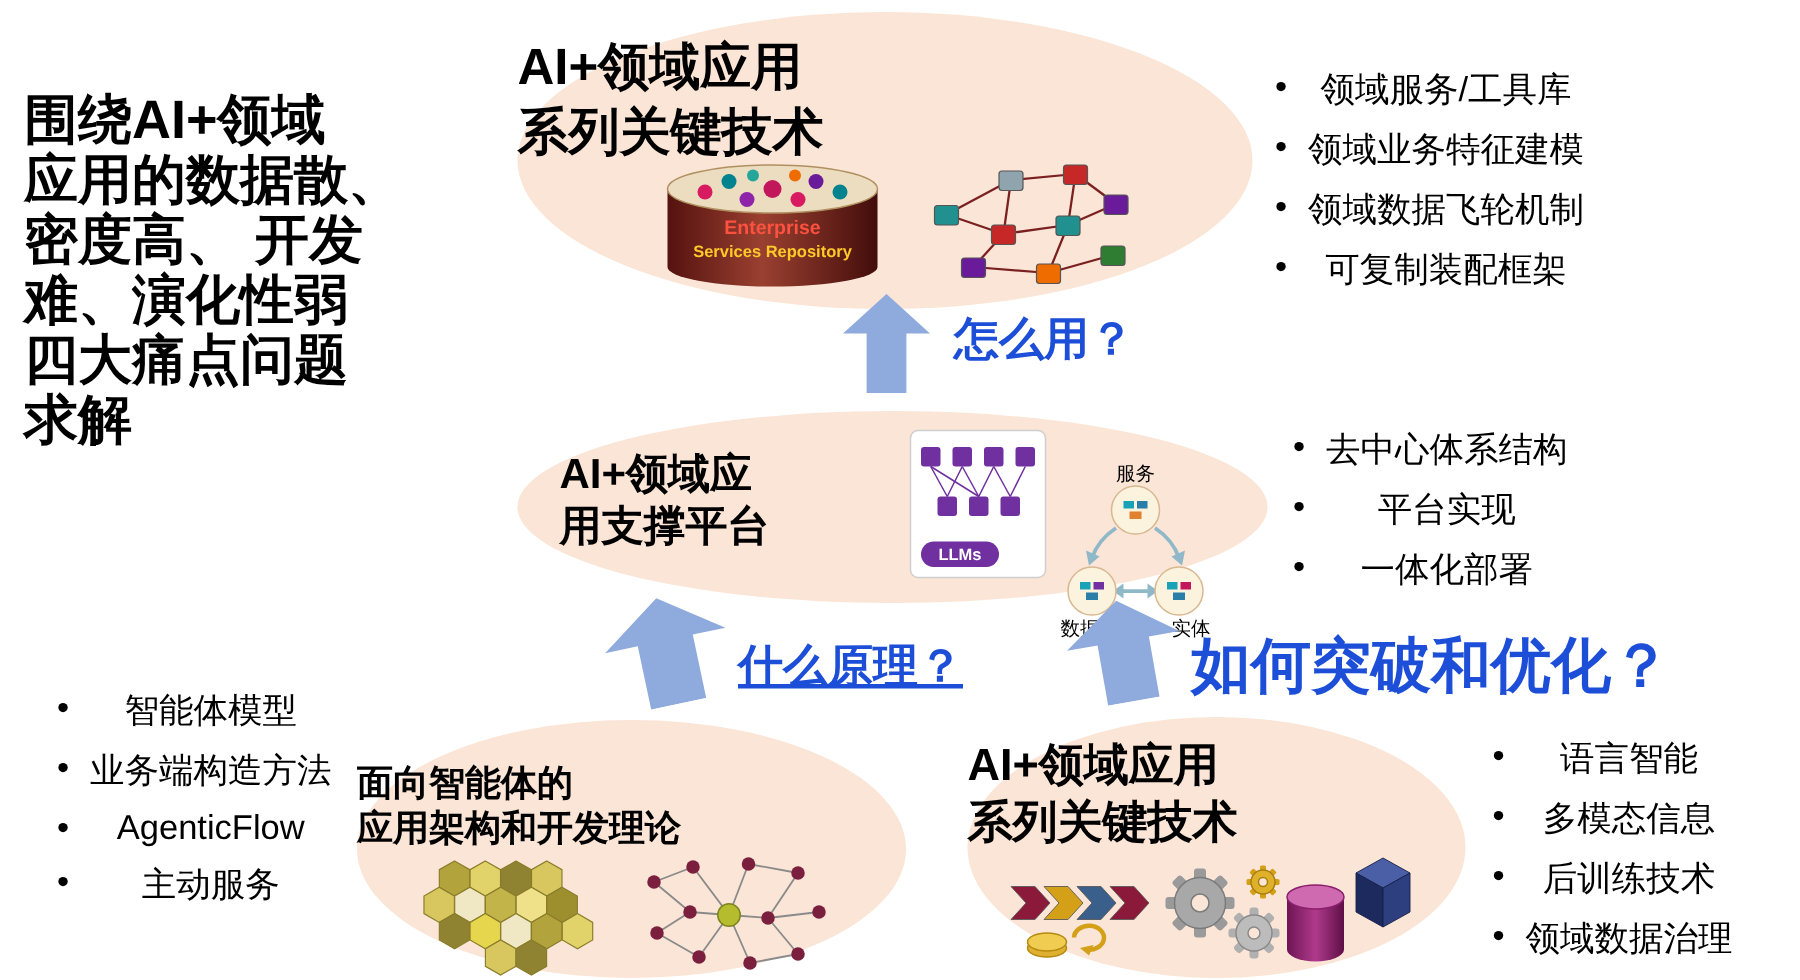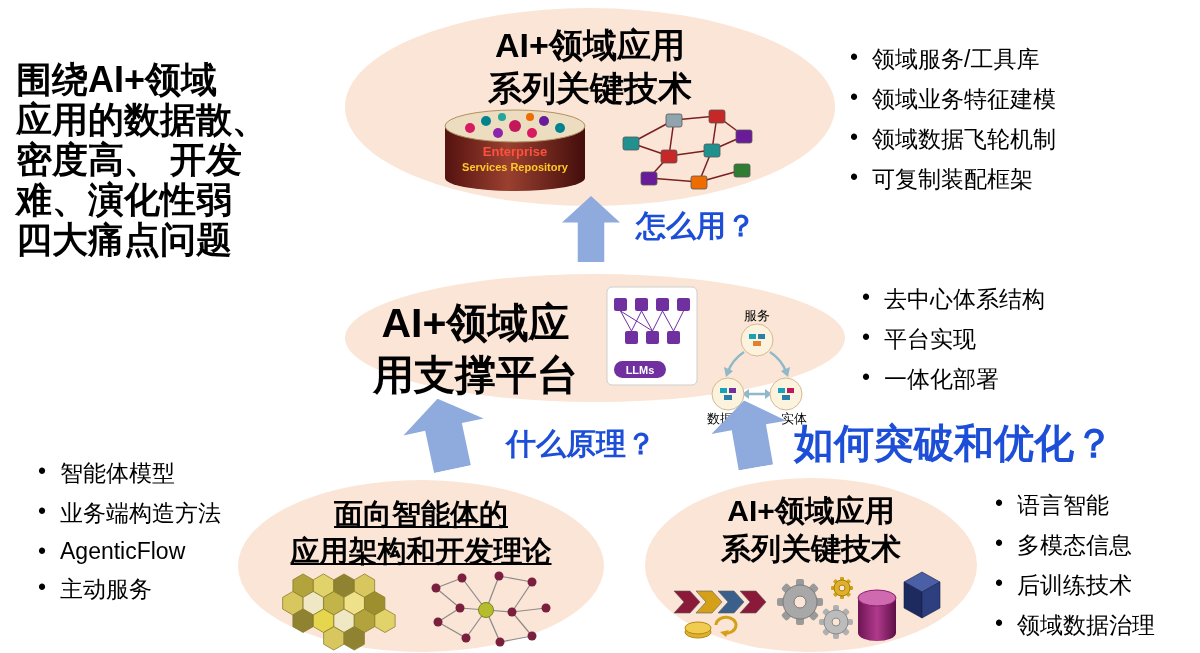--- a/index.html
+++ b/index.html
@@ -2,41 +2,42 @@
 <html><head>
 <meta charset="utf-8">
 <style>
   html,body { margin:0; padding:0; background:#fff; }
   .canvas {
     position:relative; width:1200px; height:653px; background:#ffffff;
     font-family:"Liberation Sans","DejaVu Sans",sans-serif; color:#000; overflow:hidden;
   }
   .abs { position:absolute; }
   .ellipse { position:absolute; background:#fbe5d6; border-radius:50%; }
-  .etitle { position:absolute; left:0; right:0; font-weight:bold; text-align:center; line-height:1.26; color:#000; }
+  .etitle { position:absolute; left:0; right:0; font-weight:bold; line-height:1.26; color:#000; }
   .blist { position:absolute; margin:0; padding:0; list-style:none; font-size:23px; color:#000; }
-  .blist li { position:relative; padding-left:24px; margin-bottom:9px; white-space:nowrap; }
+  .blist li { position:relative; padding-left:24px; margin-bottom:9px; white-space:nowrap;text-align:center; }
   .blist li::before { content:"•"; position:absolute; left:2px; }
   .qlabel { position:absolute; color:#1d4ed8; font-weight:bold; font-size:30px; white-space:nowrap; }
   .note { position:absolute; left:16px; top:60px; font-size:36px; font-weight:bold; line-height:40px; }
   .up-arrow { position:absolute; }
   .up-arrow svg { display:block; }
   svg text { font-family:"Liberation Sans","DejaVu Sans",sans-serif; }
 </style>
 </head>
 <body>
 
 <div class="canvas">
 
   <div class="note">
     <div>围绕AI+领域</div>
     <div>应用的数据散、</div>
     <div>密度高、 开发</div>
     <div>难、演化性弱</div>
     <div>四大痛点问题</div>
+    <div>求解</div>
   </div>
 
   <div class="ellipse" style="left:345px; top:8px; width:490px; height:198px;">
     <div class="etitle" style="top:16px; font-size:34px;">
       <div>AI+领域应用</div>
       <div>系列关键技术</div>
     </div>
   </div>
 
   <div class="abs" style="left:440px; top:106px; width:150px; height:92px;">
@@ -102,21 +103,21 @@
   </ul>
 
   <div class="up-arrow" style="left:562px; top:196px; width:58px; height:66px;">
     <svg viewBox="0 0 70 70" width="58" height="66" preserveAspectRatio="none">
       <polygon points="35,0 70,28 51,28 51,70 19,70 19,28 0,28" fill="#8faadc"></polygon>
     </svg>
   </div>
   <div class="qlabel" style="left:636px; top:206px;">怎么用？</div>
 
   <div class="ellipse" style="left:345px; top:274px; width:500px; height:128px;">
-    <div class="etitle" style="left:28px; right:auto; width:205px; top:24px; font-size:41px;">
+    <div class="etitle" style="left:28px; right:auto; width:205px; top:24px; font-size:28px;">
       <div>AI+领域应</div>
       <div>用支撑平台</div>
     </div>
   </div>
 
   <div class="abs" style="left:606px; top:286px; width:96px; height:100px;">
     <svg viewBox="0 0 92 100" width="92" height="100">
       <rect x="1" y="1" width="90" height="98" rx="5" fill="#ffffff" stroke="#cfcfcf"></rect>
       <g stroke="#7030a0" stroke-width="1">
         <line x1="14.5" y1="25" x2="25.5" y2="45"></line>
@@ -172,38 +173,38 @@
     <li>去中心体系结构</li>
     <li>平台实现</li>
     <li>一体化部署</li>
   </ul>
 
   <div class="up-arrow" style="left:404px; top:398px; width:82px; height:72px; transform:rotate(-12deg);">
     <svg viewBox="0 0 70 70" width="82" height="72" preserveAspectRatio="none">
       <polygon points="35,0 70,28 51,28 51,70 19,70 19,28 0,28" fill="#8faadc"></polygon>
     </svg>
   </div>
-  <div class="qlabel" style="left:506px; top:424px;">什么原理？</div>
+  <div class="qlabel" style="left:492px; top:424px;text-decoration:underline;">什么原理？</div>
 
   <div class="up-arrow" style="left:712px; top:400px; width:76px; height:68px; transform:rotate(-10deg);">
     <svg viewBox="0 0 70 70" width="76" height="68" preserveAspectRatio="none">
       <polygon points="35,0 70,28 51,28 51,70 19,70 19,28 0,28" fill="#8faadc"></polygon>
     </svg>
   </div>
   <div class="qlabel" style="left:794px; top:416px; font-size:40px;">如何突破和优化？</div>
 
   <ul class="blist" style="left:36px; top:458px;">
     <li>智能体模型</li>
     <li>业务端构造方法</li>
     <li>AgenticFlow</li>
     <li>主动服务</li>
   </ul>
 
   <div class="ellipse" style="left:238px; top:480px; width:366px; height:172px;">
-    <div class="etitle" style="top:16px; font-size:29px;text-decoration:underline;">
+    <div class="etitle" style="top:28px; font-size:24px;">
       <div>面向智能体的</div>
       <div>应用架构和开发理论</div>
     </div>
   </div>
 
   <div class="abs" style="left:272px; top:572px; width:145px; height:80px;">
     <svg viewBox="0 0 145 82" width="145" height="80">
       <defs>
         <polygon id="hx" points="0,-12 10.4,-6 10.4,6 0,12 -10.4,6 -10.4,-6" stroke="#8a7d2a" stroke-width="0.8"></polygon>
       </defs>

